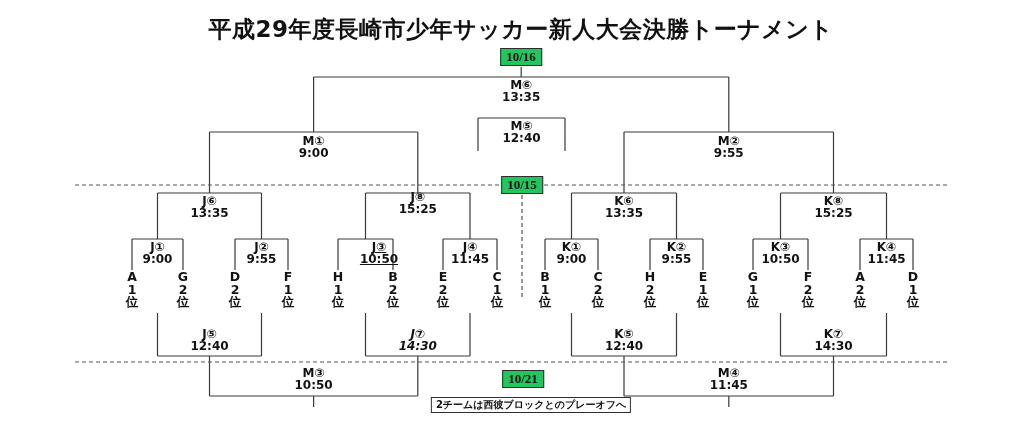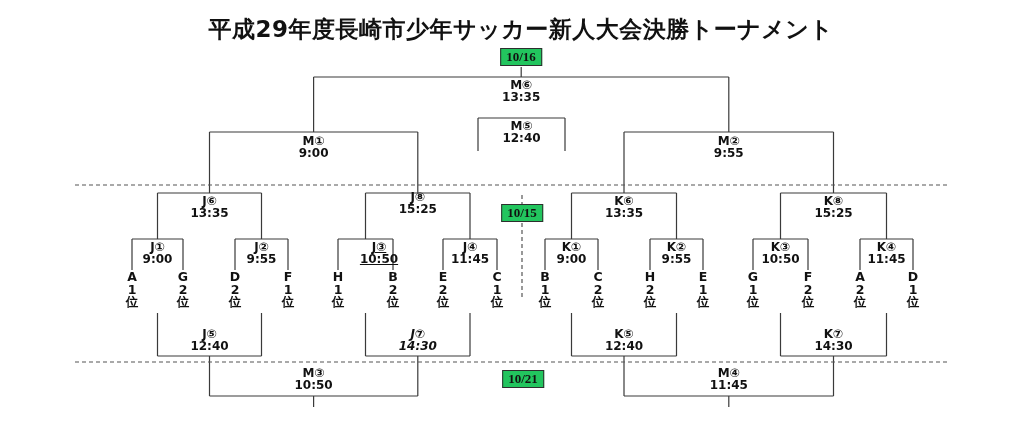--- a/index.html
+++ b/index.html
@@ -65,21 +65,21 @@
       M209.5 356 V396 M417.8 356 V396 M209.5 396 H417.8 M313.6 396 V407
       M624 356 V396 M833.5 356 V396 M624 396 H833.5 M728.8 396 V407
       M478 118 H565 M478 118 V151 M565 118 V151"></path>
     <path fill="none" stroke="#555" stroke-width="1.2" stroke-dasharray="4 3" d="
       M75 185 H950 M75 362 H950 M522 195 V298"></path>
   </svg>
 
   <div class="title">平成29年度長崎市少年サッカー新人大会決勝トーナメント</div>
 
   <div class="datebox" style="left:521px;top:48px;">10/16</div>
-  <div class="datebox" style="left:522px;top:176px;margin-top:28px;">10/15</div>
+  <div class="datebox" style="left:522px;top:176px;">10/15</div>
   <div class="datebox" style="left:523px;top:370px;">10/21</div>
 
   <div class="match" style="left:521.2px;top:80px;">
     <span>M⑥</span>
     <span>13:35</span>
   </div>
   <div class="match" style="left:521.5px;top:121px;">
     <span>M⑤</span>
     <span>12:40</span>
   </div>
@@ -241,14 +241,15 @@
     <span>A</span>
     <span>2</span>
     <span>位</span>
   </div>
   <div class="team" style="left:913px;top:271px;">
     <span>D</span>
     <span>1</span>
     <span>位</span>
   </div>
 
+  <div class="footnote" style="left:531px;top:397px;">2チームは西彼ブロックとのプレーオフへ</div>
 
 </div>
 
 </body></html>

